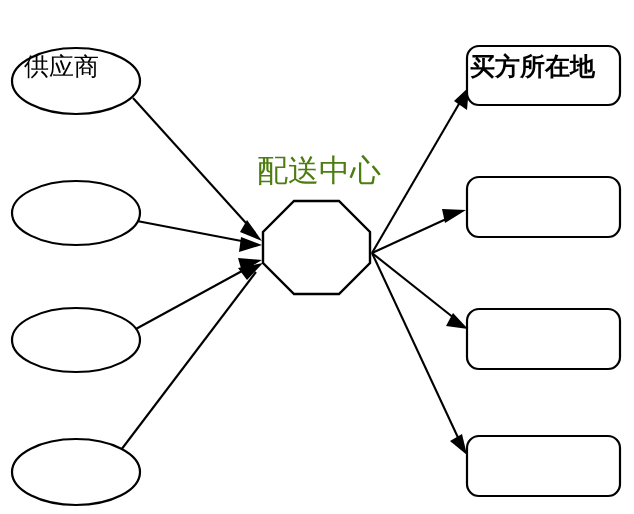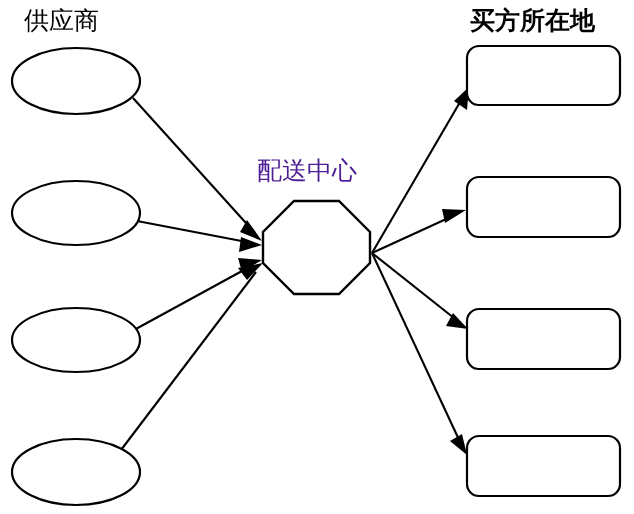--- a/index.html
+++ b/index.html
@@ -50,27 +50,28 @@
     fill: #000000;
     stroke: none;
   }
   .col-title {
     font-family: "Liberation Serif", "DejaVu Serif", serif;
     font-size: 25px;
     line-height: 26px;
     letter-spacing: 0px;
     white-space: nowrap;
     color: #000000;
+    margin-top: 46px;
   }
   .hub-title {
     font-family: "Liberation Serif", "DejaVu Serif", serif;
-    font-size: 25px;
+    font-size: 31px;
     line-height: 26px;
     white-space: nowrap;
-    color: #4c1d95;
+    color: #4d7c0f;
   }
   .abs { position: absolute; }
 </style>
 </head>
 <body>
 
 <div id="diagram-root">
 
   <svg id="diagram-svg" viewBox="0 0 634 514">
 

